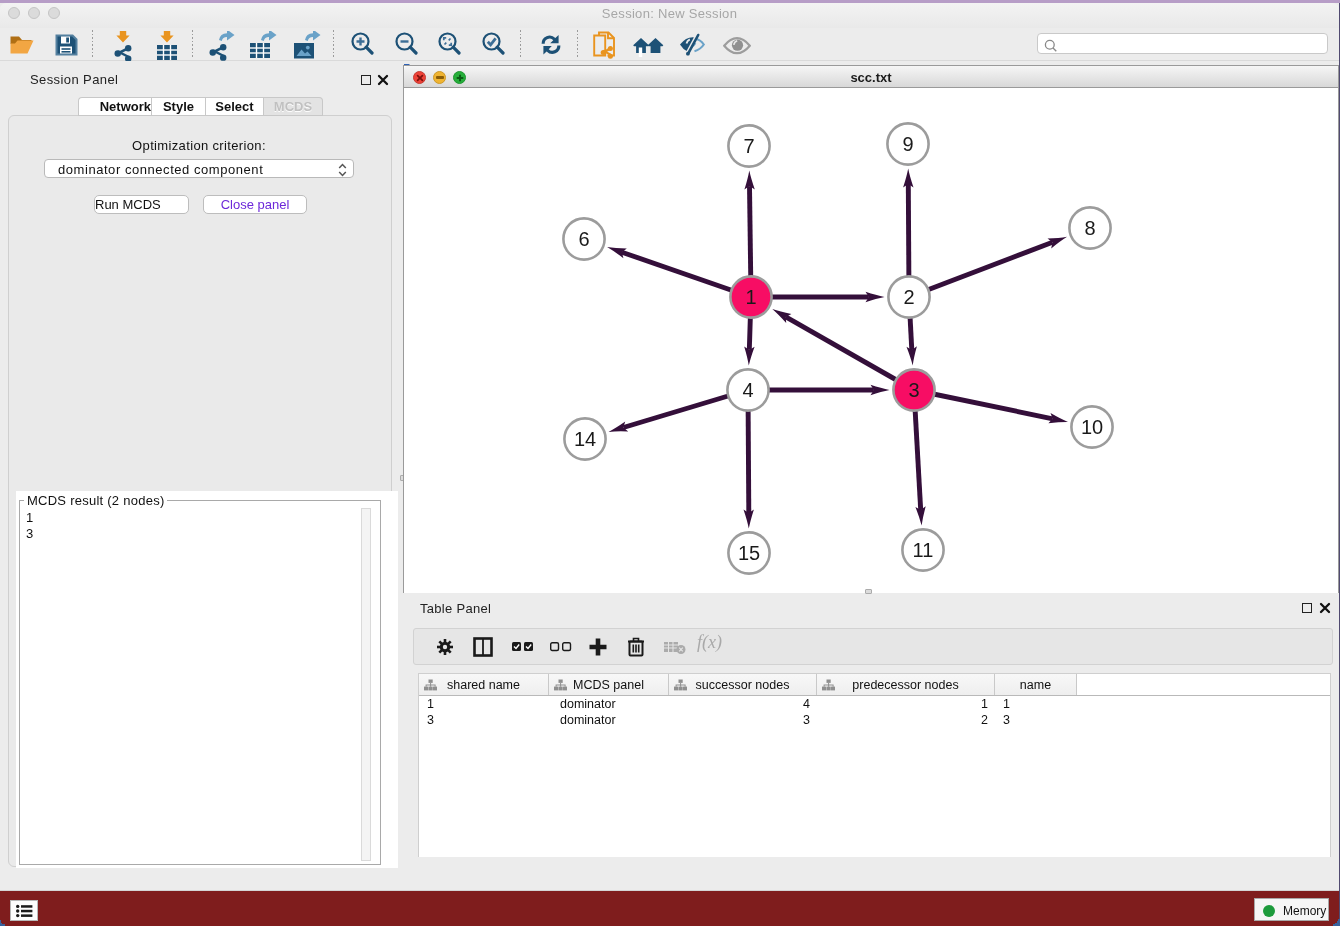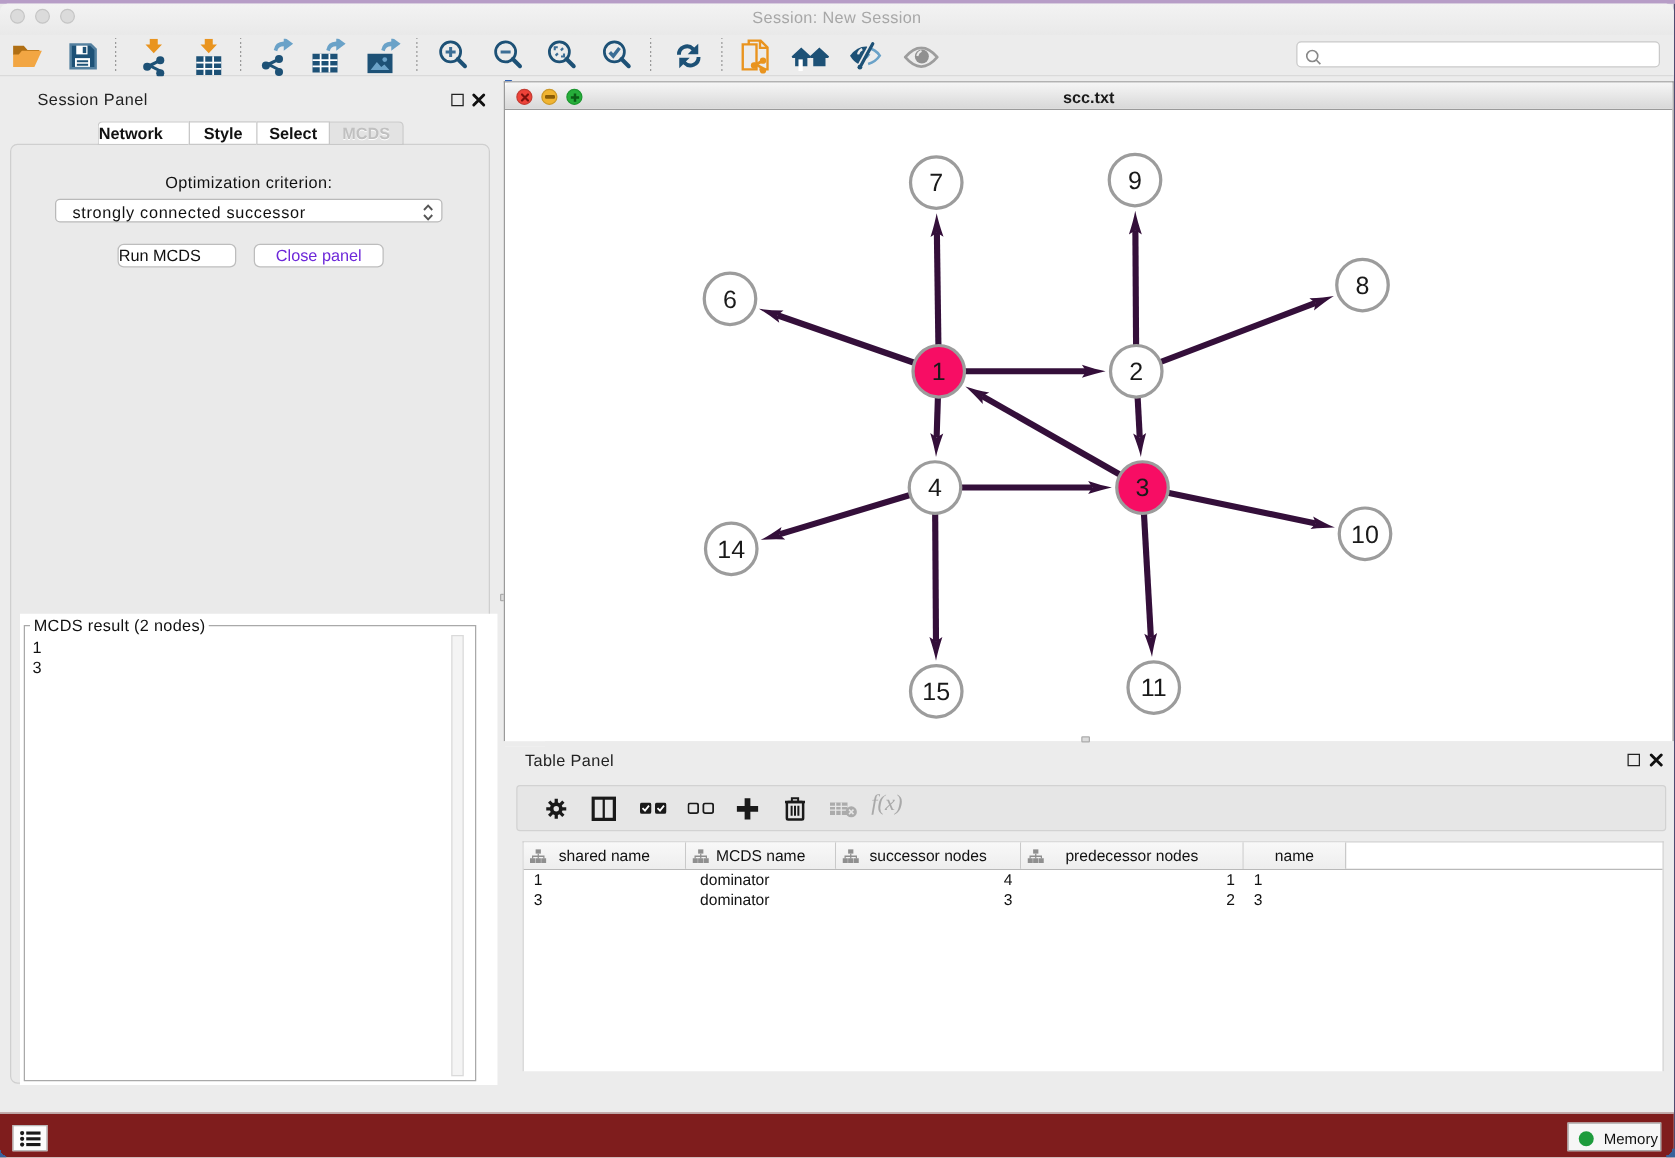--- a/index.html
+++ b/index.html
@@ -191,30 +191,30 @@
   <div class="abs" style="left:0;top:59px;width:398px;height:828px;background:#ececec;">
     <div class="abs" style="left:30px;top:10px;font-size:13px;letter-spacing:0.4px;color:#222;">Session Panel</div>
     <div class="abs" style="left:361px;top:13px;width:10px;height:10px;border:1.6px solid #222;"></div>
     <svg class="abs" style="left:377px;top:12px;" width="12" height="12" viewBox="0 0 12 12">
         <path d="M2,2 L10,10 M10,2 L2,10" stroke="#111" stroke-width="2.3" stroke-linecap="round"></path>
       </svg>
 
     <div class="abs" style="left:8px;top:53px;width:384px;height:752px;background:#eaeaea;border:1px solid #cfcfcf;border-radius:6px;"></div>
 
     <div class="abs" style="left:78px;top:35px;height:19px;display:flex;font-size:13px;font-weight:bold;">
-      <div style="width:73px;background:#fff;border:1px solid #c8c8c8;border-right:none;border-radius:4px 0 0 0;text-align:left;line-height:18px;color:#111;">Network</div>
+      <div style="width:73px;background:#fff;border:1px solid #c8c8c8;border-right:none;border-radius:4px 0 0 0;text-align:right;line-height:18px;color:#111;">Network</div>
       <div style="width:54px;background:#fff;border:1px solid #c8c8c8;border-right:none;text-align:center;line-height:18px;color:#111;">Style</div>
       <div style="width:59px;background:#fff;border:1px solid #c8c8c8;text-align:center;line-height:18px;color:#111;">Select</div>
       <div style="width:59px;background:#e3e3e3;border:1px solid #c8c8c8;border-left:none;border-radius:0 4px 0 0;text-align:center;line-height:18px;color:#c0c0c0;text-shadow:0 1px 0 #fdfdfd;">MCDS</div>
     </div>
 
     <div class="abs" style="left:0;top:76px;width:398px;text-align:center;font-size:13px;letter-spacing:0.35px;color:#111;">Optimization criterion:</div>
 
     <div class="abs" style="left:44px;top:97px;width:310px;height:19px;background:#fff;border:1px solid #b9b9b9;border-radius:4px;">
-      <div style="position:absolute;left:13px;top:1.5px;font-size:13px;letter-spacing:0.55px;color:#111;">strongly connected successor</div>
+      <div style="position:absolute;left:13px;top:1.5px;font-size:13px;letter-spacing:0.55px;color:#111;">dominator connected component</div>
       <svg style="position:absolute;right:6px;top:2.5px;" width="9" height="14" viewBox="0 0 9 14">
           <path d="M1.2,5 L4.5,1.5 L7.8,5" fill="none" stroke="#555" stroke-width="1.5"></path>
           <path d="M1.2,9 L4.5,12.5 L7.8,9" fill="none" stroke="#555" stroke-width="1.5"></path>
         </svg>
     </div>
 
     <div class="abs" style="left:94px;top:133px;width:95px;height:19px;background:#fff;border:1px solid #bdbdbd;border-radius:5px;text-align:left;font-size:13px;line-height:17px;color:#111;">Run MCDS</div>
     <div class="abs" style="left:203px;top:133px;width:104px;height:19px;background:#fff;border:1px solid #bdbdbd;border-radius:5px;text-align:center;font-size:13px;line-height:17px;color:#6d28d9;">Close panel</div>
 
     <div class="abs" style="left:16px;top:429px;width:420px;height:377px;background:#fff;">
@@ -395,21 +395,21 @@
         <div style="width:120px;flex:none;position:relative;display:flex;align-items:center;justify-content:center;background:linear-gradient(#f8f8f8,#eeeeee);border-right:1px solid #c9c9c9;">
             <svg width="13" height="12" viewBox="0 0 13 12" style="position:absolute;left:5px;top:5px;">
               <g fill="#8f8f8f">
                 <rect x="4.5" y="0.5" width="4.2" height="3.4"></rect>
                 <rect x="0" y="7.6" width="4.2" height="3.8"></rect>
                 <rect x="4.5" y="7.6" width="4.2" height="3.8"></rect>
                 <rect x="9" y="7.6" width="4.2" height="3.8"></rect>
                 <path d="M6.1,3.9 h1 v2 h-1 z M1.6,5.4 h10 v1.1 h-10 z M1.6,5.4 h1 v2.4 h-1 z M6.1,5.4 h1 v2.4 h-1 z M10.6,5.4 h1 v2.4 h-1 z"></path>
               </g>
             </svg>
-            <span>MCDS name</span>
+            <span>MCDS panel</span>
           </div>
         <div style="width:148px;flex:none;position:relative;display:flex;align-items:center;justify-content:center;background:linear-gradient(#f8f8f8,#eeeeee);border-right:1px solid #c9c9c9;">
             <svg width="13" height="12" viewBox="0 0 13 12" style="position:absolute;left:5px;top:5px;">
               <g fill="#8f8f8f">
                 <rect x="4.5" y="0.5" width="4.2" height="3.4"></rect>
                 <rect x="0" y="7.6" width="4.2" height="3.8"></rect>
                 <rect x="4.5" y="7.6" width="4.2" height="3.8"></rect>
                 <rect x="9" y="7.6" width="4.2" height="3.8"></rect>
                 <path d="M6.1,3.9 h1 v2 h-1 z M1.6,5.4 h10 v1.1 h-10 z M1.6,5.4 h1 v2.4 h-1 z M6.1,5.4 h1 v2.4 h-1 z M10.6,5.4 h1 v2.4 h-1 z"></path>
               </g>

